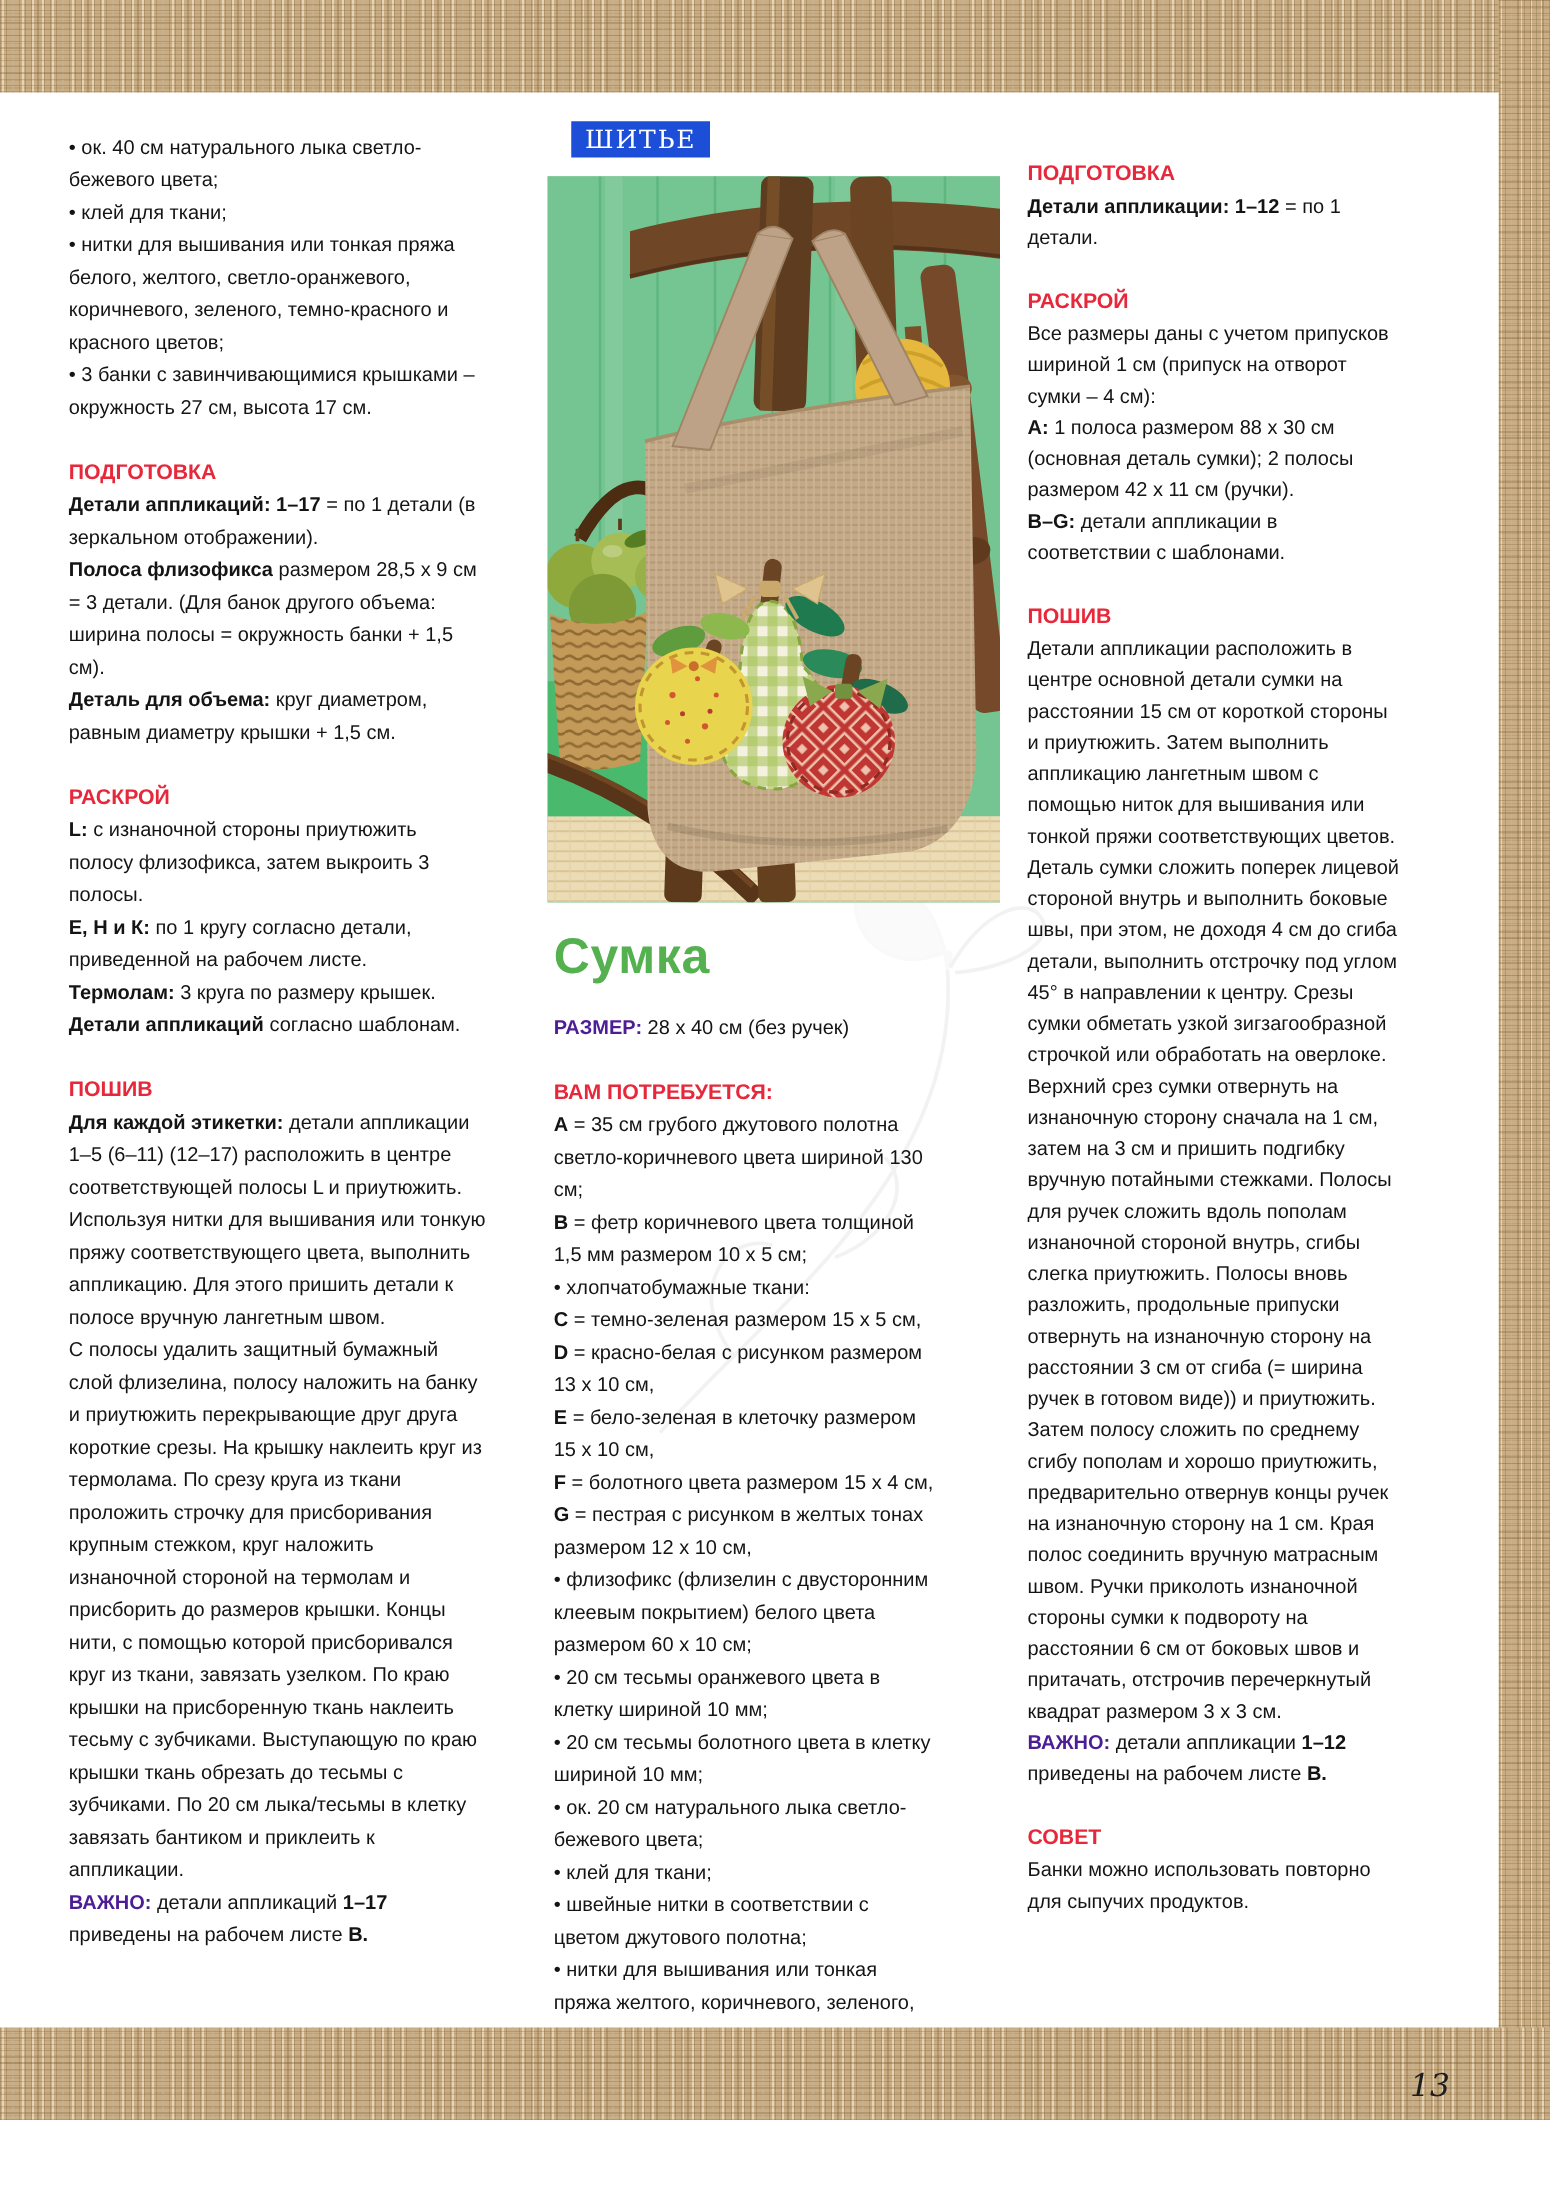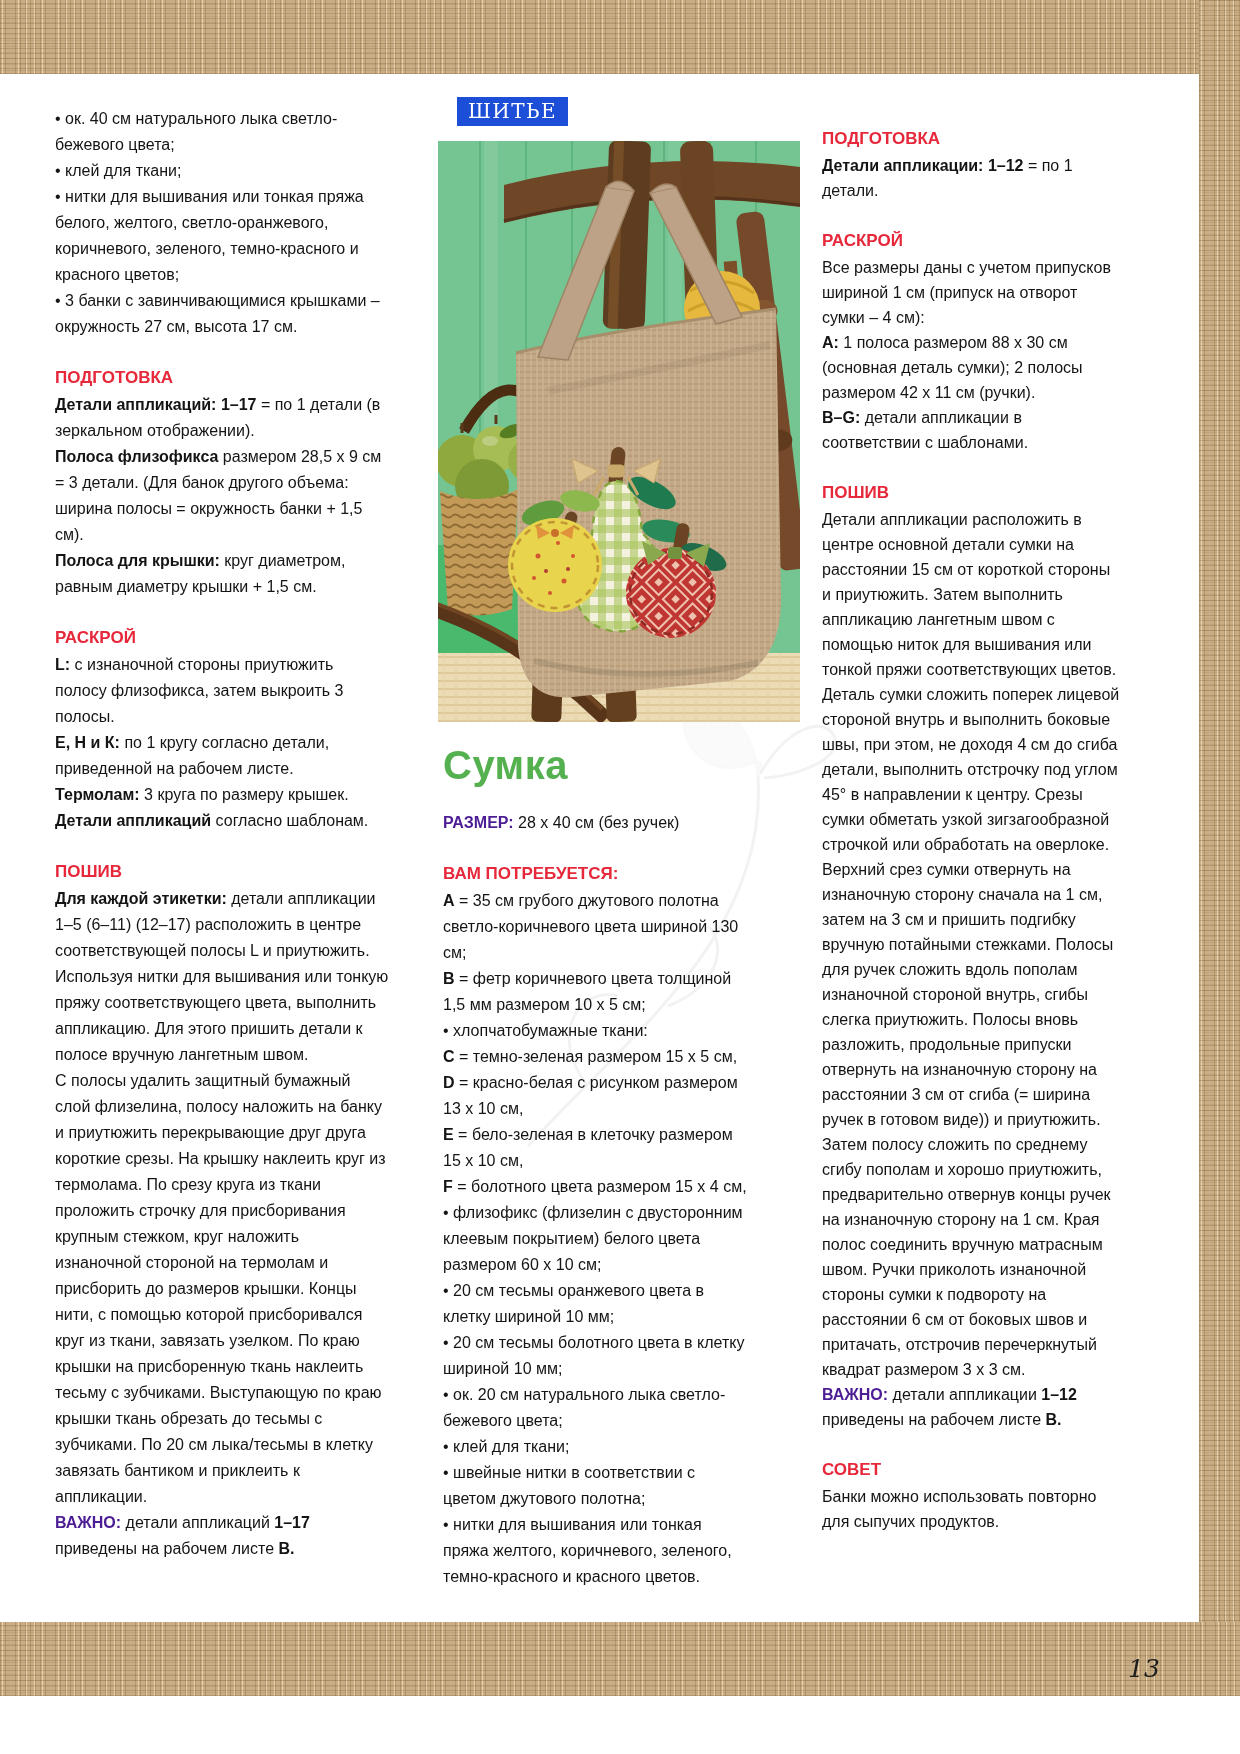--- a/index.html
+++ b/index.html
@@ -231,21 +231,21 @@
 
 <div class="col col1">
   <p class="bullet-item"><span>ок. 40 см натурального лыка светло-бежевого цвета;</span></p>
   <p class="bullet-item"><span>клей для ткани;</span></p>
   <p class="bullet-item"><span>нитки для вышивания или тонкая пряжа белого, желтого, светло-оранжевого, коричневого, зеленого, темно-красного и красного цветов;</span></p>
   <p class="bullet-item"><span>3 банки с завинчивающимися крышками – окружность 27 см, высота 17 см.</span></p>
 
   <h2 class="sec">ПОДГОТОВКА</h2>
   <p><b>Детали аппликаций: 1–17</b><span> = по 1 детали (в зеркальном отображении).</span></p>
   <p><b>Полоса флизофикса</b><span> размером 28,5 х 9 см = 3 детали. (Для банок другого объема: ширина полосы = окружность банки + 1,5 см).</span></p>
-  <p><b>Полоса для крышки:</b><span> круг диаметром, равным диаметру крышки + 1,5 см.</span></p>
+  <p><b>Деталь для объема:</b><span> круг диаметром, равным диаметру крышки + 1,5 см.</span></p>
 
   <h2 class="sec">РАСКРОЙ</h2>
   <p><b>L:</b><span> с изнаночной стороны приутюжить полосу флизофикса, затем выкроить 3 полосы.</span></p>
   <p><b>Е, Н и К:</b><span> по 1 кругу согласно детали, приведенной на рабочем листе.</span></p>
   <p><b>Термолам:</b><span> 3 круга по размеру крышек.</span></p>
   <p><b>Детали аппликаций</b><span> согласно шаблонам.</span></p>
 
   <h2 class="sec">ПОШИВ</h2>
   <p><b>Для каждой этикетки:</b><span> детали аппликации 1–5 (6–11) (12–17) расположить в центре соответствующей полосы L и приутюжить. Используя нитки для вышивания или тонкую пряжу соответствующего цвета, выполнить аппликацию. Для этого пришить детали к полосе вручную лангетным швом.</span></p>
   <p><span>С полосы удалить защитный бумажный слой флизелина, полосу наложить на банку и приутюжить перекрывающие друг друга короткие срезы. На крышку наклеить круг из термолама. По срезу круга из ткани проложить строчку для присборивания крупным стежком, круг наложить изнаночной стороной на термолам и присборить до размеров крышки. Концы нити, с помощью которой присборивался круг из ткани, завязать узелком. По краю крышки на присборенную ткань наклеить тесьму с зубчиками. Выступающую по краю крышки ткань обрезать до тесьмы с зубчиками. По 20 см лыка/тесьмы в клетку завязать бантиком и приклеить к аппликации.</span></p>
@@ -259,20 +259,21 @@
   <p class="size-line"><b class="red">РАЗМЕР:</b> <span>28 х 40 см (без ручек)</span></p>
 
   <h2 class="sec">ВАМ ПОТРЕБУЕТСЯ:</h2>
   <p><b>А</b><span> = 35 см грубого джутового полотна светло-коричневого цвета шириной 130 см;</span></p>
   <p><b>В</b><span> = фетр коричневого цвета толщиной 1,5 мм размером 10 х 5 см;</span></p>
   <p class="bullet-item"><span>хлопчатобумажные ткани:</span></p>
   <p><b>С</b><span> = темно-зеленая размером 15 х 5 см,</span></p>
   <p><b>D</b><span> = красно-белая с рисунком размером 13 х 10 см,</span></p>
   <p><b>Е</b><span> = бело-зеленая в клеточку размером 15 х 10 см,</span></p>
   <p><b>F</b><span> = болотного цвета размером 15 х 4 см,</span></p>
+  <p><b>G</b><span> = пестрая с рисунком в желтых тонах размером 12 х 10 см,</span></p>
   <p class="bullet-item"><span>флизофикс (флизелин с двусторонним клеевым покрытием) белого цвета размером 60 х 10 см;</span></p>
   <p class="bullet-item"><span>20 см тесьмы оранжевого цвета в клетку шириной 10 мм;</span></p>
   <p class="bullet-item"><span>20 см тесьмы болотного цвета в клетку шириной 10 мм;</span></p>
   <p class="bullet-item"><span>ок. 20 см натурального лыка светло-бежевого цвета;</span></p>
   <p class="bullet-item"><span>клей для ткани;</span></p>
   <p class="bullet-item"><span>швейные нитки в соответствии с цветом джутового полотна;</span></p>
   <p class="bullet-item"><span>нитки для вышивания или тонкая пряжа желтого, коричневого, зеленого, темно-красного и красного цветов.</span></p>
 </div>
 
 <div class="col col3">

